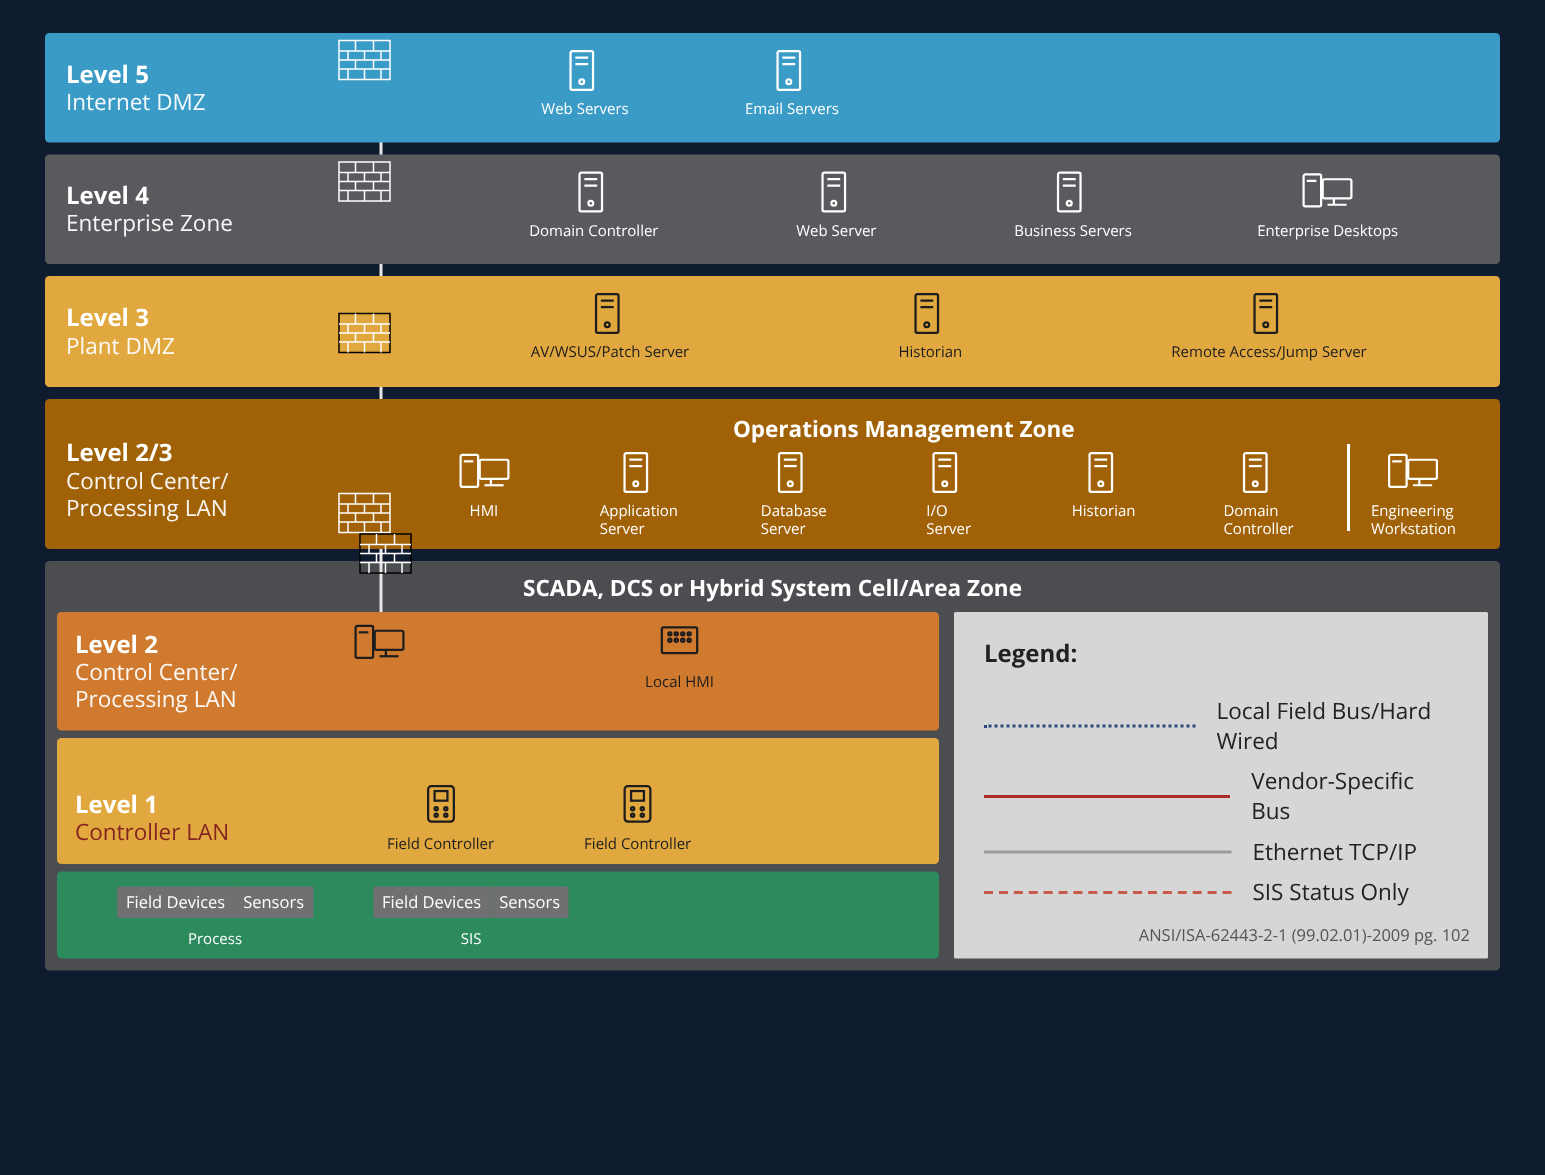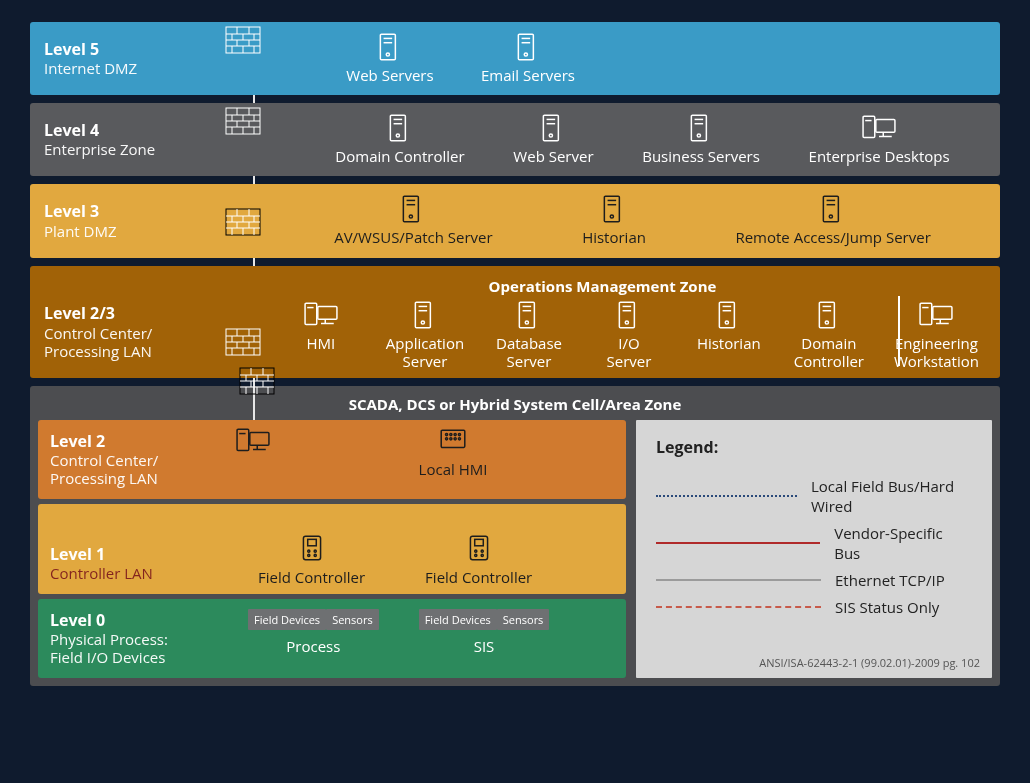--- a/index.html
+++ b/index.html
@@ -52,22 +52,22 @@
 .nodes.offset5 { justify-content:flex-start; padding-left:120px;}
 .nodes.offset5 .node { width:130px;}
 .node {
   display: flex;
   flex-direction: column;
   align-items: center;
   gap: 4px;
   min-width: 70px;
 }
 .node-label {
-  font-size: 15px;
-  text-align: center;
+  font-size: 10px;
+  text-align: left;
   line-height: 1.2;
 }
 .icon {
   width: 34px; height: 30px;
   stroke: currentColor; fill: none; stroke-width: 1.4;
 }
 .zone-5 { background: #3a9bc6; color: #fff; }
 .zone-4 { background: #595a5d; color: #fff; }
 .zone-3 { background: #e1a83f; }
 .zone-23 { background: #a16207; color:#fff; }
@@ -364,25 +364,20 @@
                 <svg class="icon" viewBox="0 0 28 28" style="color:#1d1d1d">
                   <use href="#controller-icon"></use>
                 </svg>
                 <div class="node-label">Field Controller</div>
               </div>
           </div>
         </div>
       </div>
 
       <div class="zone zone-0 small-zone" style="margin-bottom:0;">
-        <div class="label-col">
-          <div class="lvl">Level 0</div>
-          <div class="sub">Physical Process:</div>
-          <div class="sub">Field I/O Devices</div>
-        </div>
         <div class="content-col" style="padding-top:10px;">
           <div style="display:flex; gap:40px; padding-left:40px;">
             <div class="node">
               <div class="chip-pair">
                   <div class="chip">Field Devices</div>
                   <div class="chip">Sensors</div>
                 </div>
               <div class="node-label">Process</div>
             </div>
             <div class="node">

